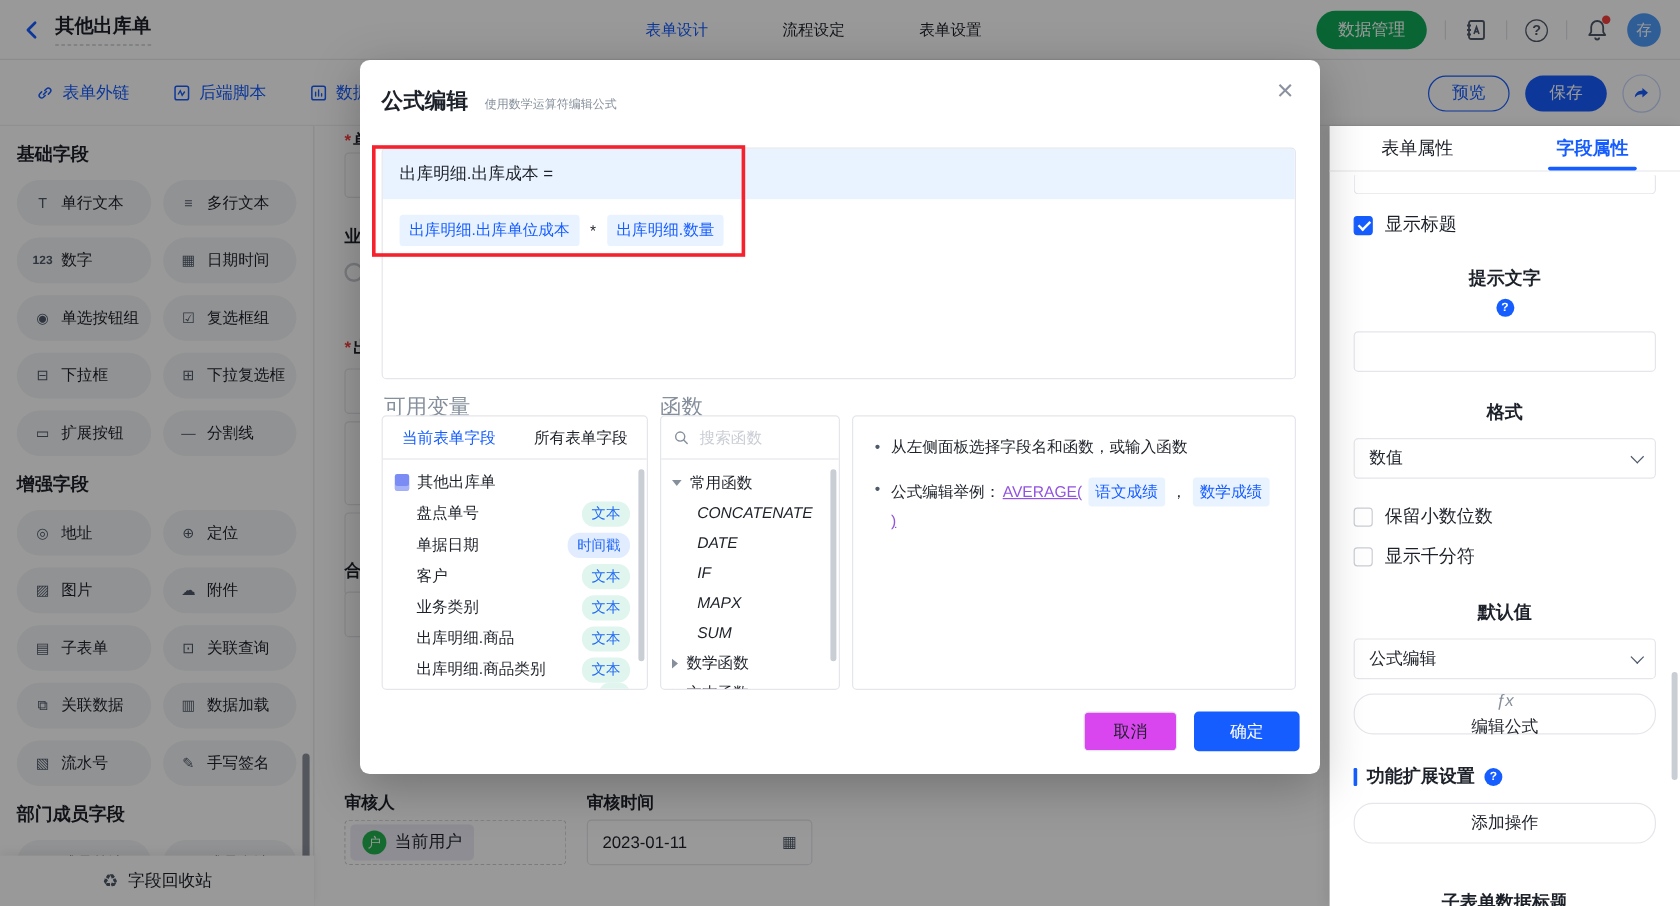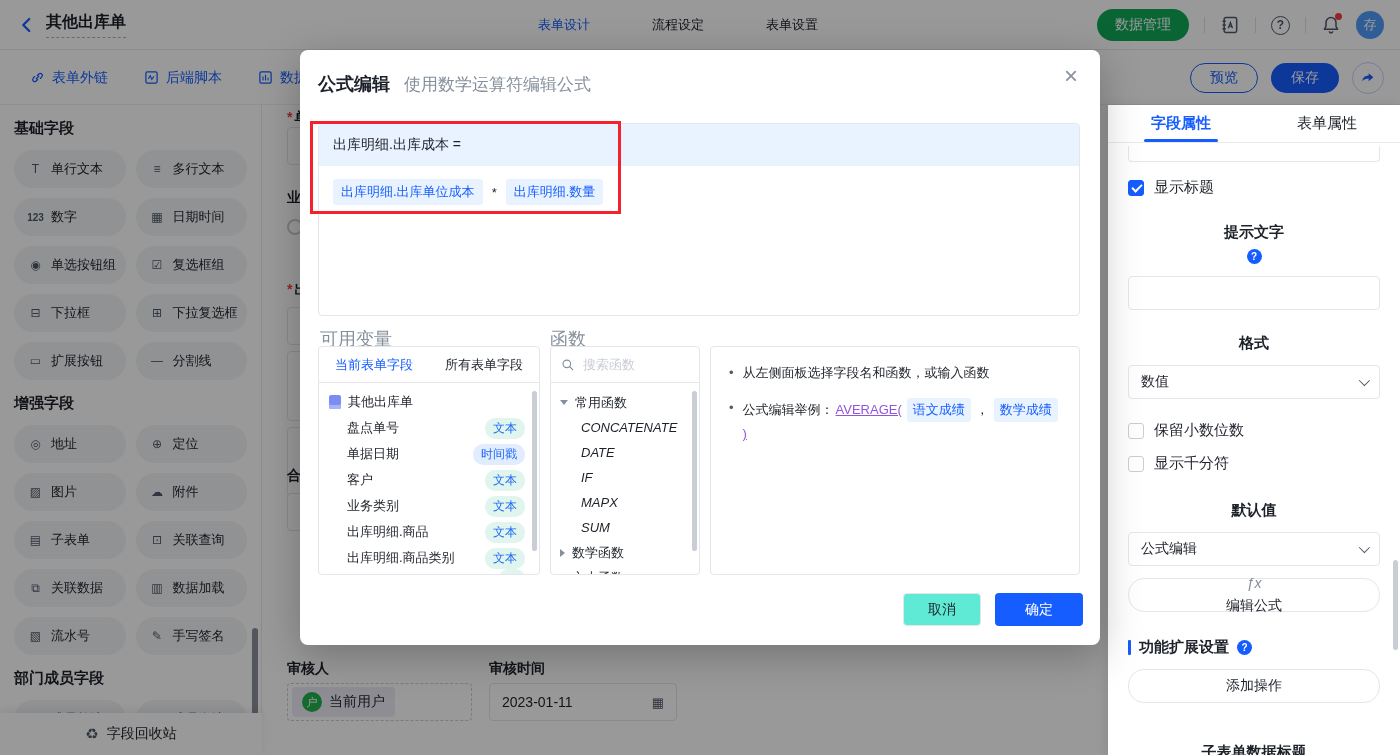--- a/index.html
+++ b/index.html
@@ -101,21 +101,21 @@
   .p-section .bar { width:3px; height:15px; background:#165dff; border-radius:1px; }
   .mt16{margin-top:16px;} .mt26{margin-top:26px;} .mt24{margin-top:24px;} .mt22{margin-top:22px;}
   .mt14{margin-top:14px;} .mt28{margin-top:28px;} .mt40{margin-top:40px;}
   .props-thumb { position:absolute; right:2px; top:455px; width:5px; height:90px; background:#c9cdd4; border-radius:3px; }
 
   
   .modal { position:absolute; left:300px; top:50px; width:800px; height:595px; background:#fff; border-radius:8px;
            z-index:80; box-shadow:0 10px 40px rgba(0,0,0,.25); }
   .m-header { position:absolute; left:18px; top:22px; display:flex; align-items:baseline; gap:14px; }
   .m-title { font-size:18px; font-weight:bold; color:#1d2129; }
-  .m-sub { font-size:17px; color:#86909c; }
+  .m-sub { font-size:10px; color:#86909c; }
   .m-close { position:absolute; right:22px; top:14px; font-size:24px; color:#8a919f; line-height:1; cursor:pointer; }
   .m-editor { position:absolute; left:18px; top:73px; width:762px; height:193px; border:1px solid #e5e6eb;
               border-radius:4px; overflow:hidden; background:#fff; }
   .m-editor-head { height:42px; background:#e9f3ff; display:flex; align-items:center; padding:0 14px;
                    font-size:14px; color:#1d2129; }
   .m-editor-body { padding:13px 14px; display:flex; align-items:center; gap:9px; }
   .f-chip { background:#e9f3ff; color:#165dff; padding:4px 8px; border-radius:3px; font-size:13px; }
   .f-op { color:#1d2129; font-size:13px; }
   .red-annotation { position:absolute; left:10px; top:71px; width:311px; height:93px; border:3px solid #f5222d;
                     z-index:95; pointer-events:none; }
@@ -145,21 +145,21 @@
            border-top:5px solid #86909c; }
   .tri-r { width:0; height:0; border-top:4px solid transparent; border-bottom:4px solid transparent;
            border-left:5px solid #86909c; }
   .m-tips { left:410px; width:370px; padding:16px 18px; font-size:13px; color:#1d2129; line-height:20px; }
   .tip-line { display:flex; gap:9px; margin-bottom:15px; align-items:flex-start; }
   .tip-line .dot { color:#4e5969; }
   .tip2 { display:flex; gap:2px; align-items:center; flex-wrap:wrap; }
   .fn-purple { color:#9254de;text-decoration:underline; }
   .tip-chip { background:#e9f3ff; color:#165dff; padding:2px 6px; border-radius:3px; margin:0 3px; }
   .btn-cancel { position:absolute; left:603px; top:543px; width:78px; height:33px; border:1px solid #e5e6eb;
-                border-radius:4px; background:#5eead4; font-size:14px; color:#1d2129; display:flex; align-items:center;
+                border-radius:4px; background:#d946ef; font-size:14px; color:#1d2129; display:flex; align-items:center;
                 justify-content:center; cursor:pointer; }
   .btn-ok { position:absolute; left:695px; top:543px; width:88px; height:33px; border-radius:4px; background:#165dff;
             font-size:14px; color:#fff; display:flex; align-items:center; justify-content:center; cursor:pointer; }
 </style>
 </head>
 <body>
 
 <div class="topnav">
   <div class="nav-left">
     <svg class="back-ic" viewBox="0 0 24 24">
@@ -366,22 +366,22 @@
   <div class="date-input" style="left:226px;top:578px;width:188px;height:38px;">
     <span>2023-01-11</span>
     <span class="cal">▦</span>
   </div>
 </div>
 
 <div class="overlay"></div>
 
 <div class="props">
   <div class="props-tabs">
+    <div class="props-tab">表单属性</div>
     <div class="props-tab active">字段属性</div>
-    <div class="props-tab">表单属性</div>
   </div>
   <div class="props-body">
     <div class="p-input-partial"></div>
     <div class="p-check mt16">
       <span class="cb on"></span>
       <span>显示标题</span>
     </div>
     <div class="p-label mt26">
       <span>提示文字</span>
       <span class="qi">?</span>

